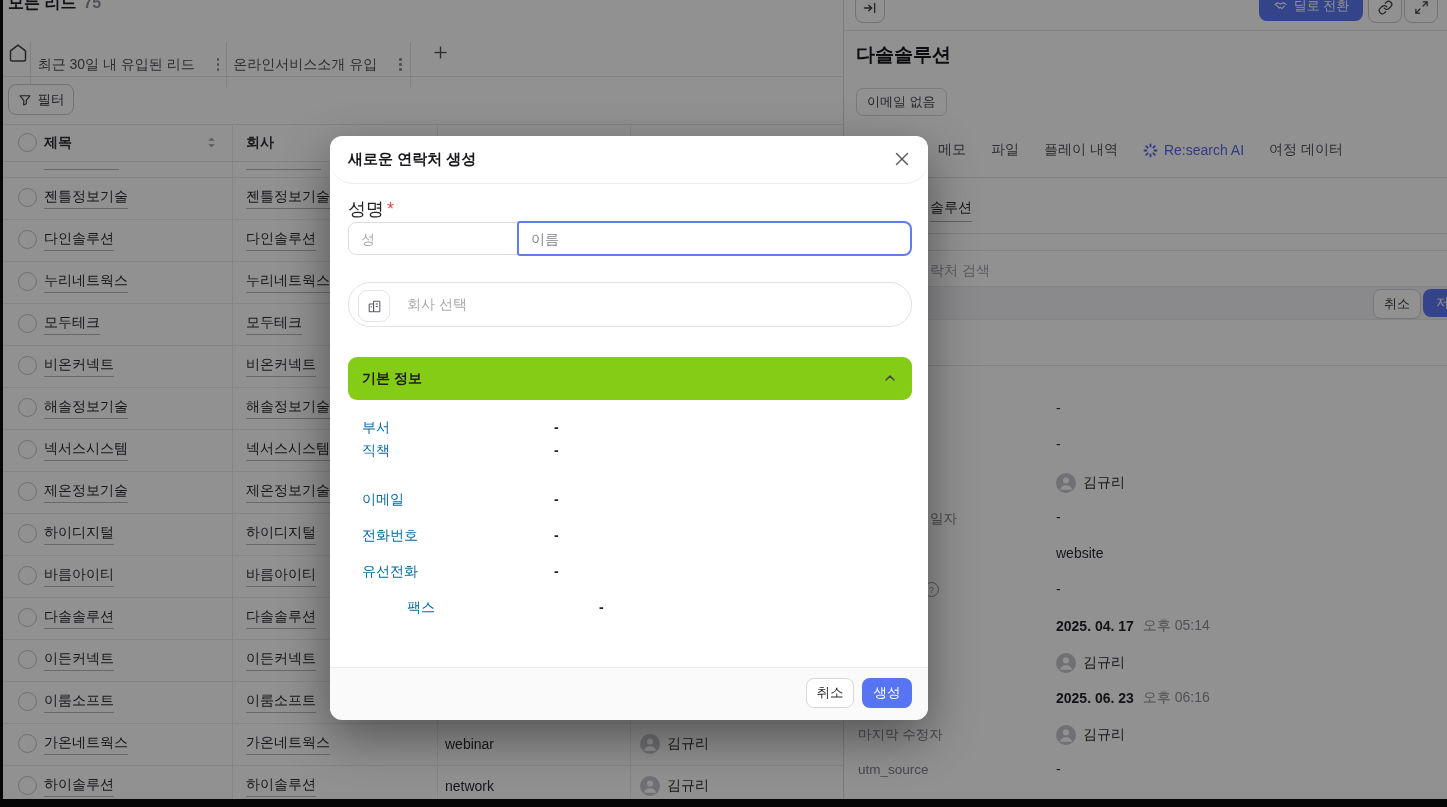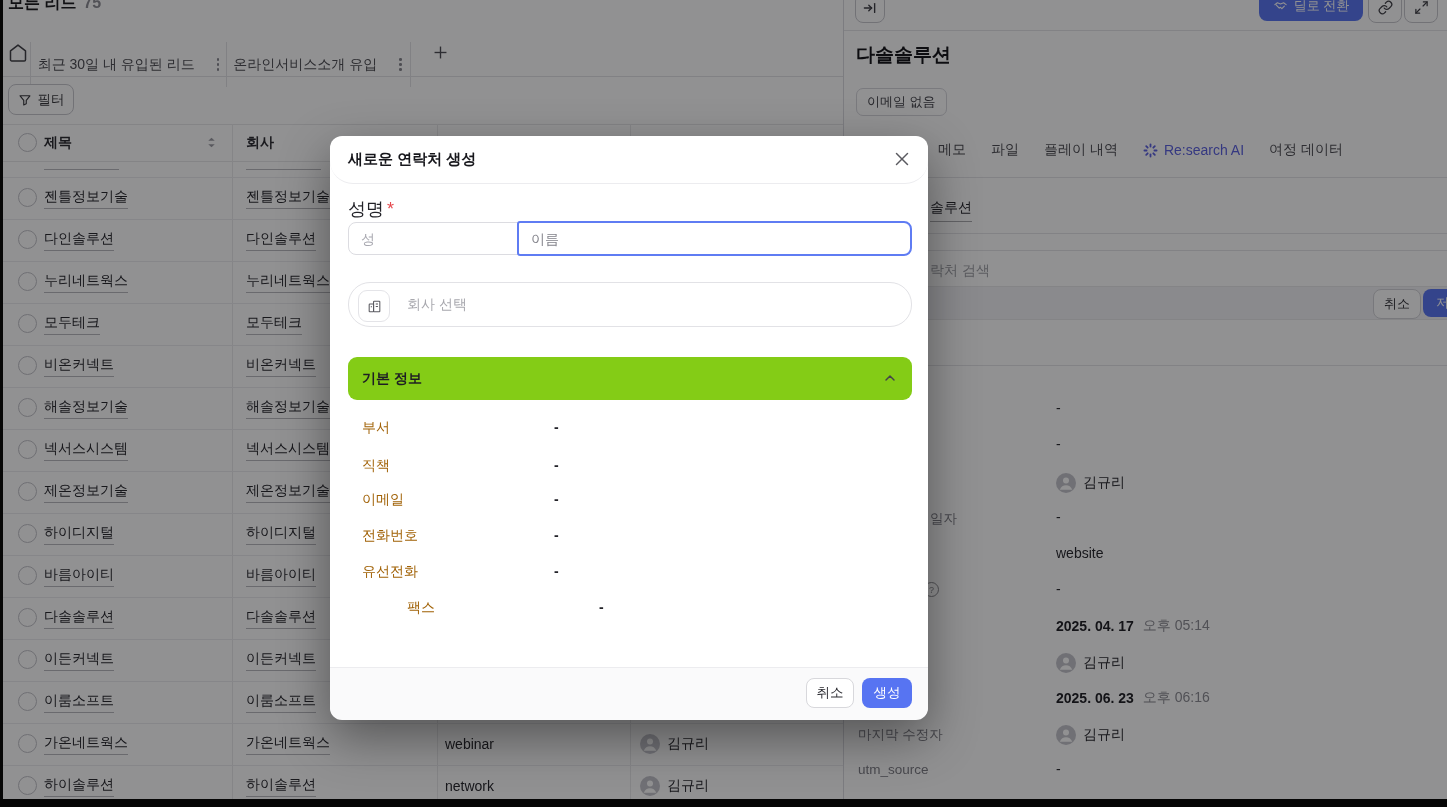--- a/index.html
+++ b/index.html
@@ -88,21 +88,21 @@
   .in-first{left:187px;top:85px;width:395px;height:35px;border:2px solid #5f7cf3;border-radius:3px 8px 8px 3px;}
   .in-first::placeholder{color:#82828a;}
   .company-box{position:absolute;left:18px;top:146px;width:564px;height:45px;border:1px solid #e2e2e6;border-radius:22px;box-sizing:border-box;}
   .company-icon-btn{position:absolute;left:9px;top:7px;width:30px;height:30px;border:1px solid #e4e4e8;border-radius:9px;
                     color:#5a5a60;display:flex;align-items:center;justify-content:center;}
   .company-ph{position:absolute;left:58px;top:13px;font-size:14px;color:#a8a8ae;}
   .sec{position:absolute;left:18px;top:221px;width:564px;height:43px;background:#84cc16;border-radius:9px;}
   .sec-title{position:absolute;left:14px;top:13px;font-size:14px;font-weight:700;color:#1e1e24;}
   .sec-chev{position:absolute;left:534px;top:13px;color:#44444a;}
   .f-row{position:absolute;left:0;width:598px;height:22px;}
-  .f-label{position:absolute;left:32px;top:2px;font-size:14px;color:#a16207;}
+  .f-label{position:absolute;left:32px;top:2px;font-size:14px;color:#0369a1;}
   .f-val{position:absolute;left:224px;top:2px;font-size:14px;color:#232329;font-weight:600;}
   .m-foot{position:absolute;left:0;top:531px;width:598px;height:52px;background:#fafafb;border-top:1px solid #ececef;border-radius:0 0 12px 12px;}
   .btn{position:absolute;top:10px;height:30px;border-radius:8px;display:flex;align-items:center;justify-content:center;
        font-size:13.5px;box-sizing:border-box;}
   .btn-cancel{left:476px;width:48px;background:#fff;border:1px solid #d8d8dc;color:#2c2c32;}
   .btn-create{left:532px;width:50px;background:#5774f2;color:#fff;}
 </style>
 </head>
 <body>
 
@@ -504,21 +504,21 @@
         <svg width="16" height="16" viewBox="0 0 20 20" fill="none" stroke="currentColor" stroke-width="1.8" stroke-linecap="round" stroke-linejoin="round">
             <polyline points="5 12.5 10 7.5 15 12.5"></polyline>
           </svg>
       </span>
     </div>
 
     <div class="f-row" style="top:281px;">
       <span class="f-label">부서</span>
       <span class="f-val">-</span>
     </div>
-    <div class="f-row" style="top:319px;">
+    <div class="f-row" style="top:304px;">
       <span class="f-label">직책</span>
       <span class="f-val">-</span>
     </div>
     <div class="f-row" style="top:353px;">
       <span class="f-label">이메일</span>
       <span class="f-val">-</span>
     </div>
     <div class="f-row" style="top:389px;">
       <span class="f-label">전화번호</span>
       <span class="f-val">-</span>

